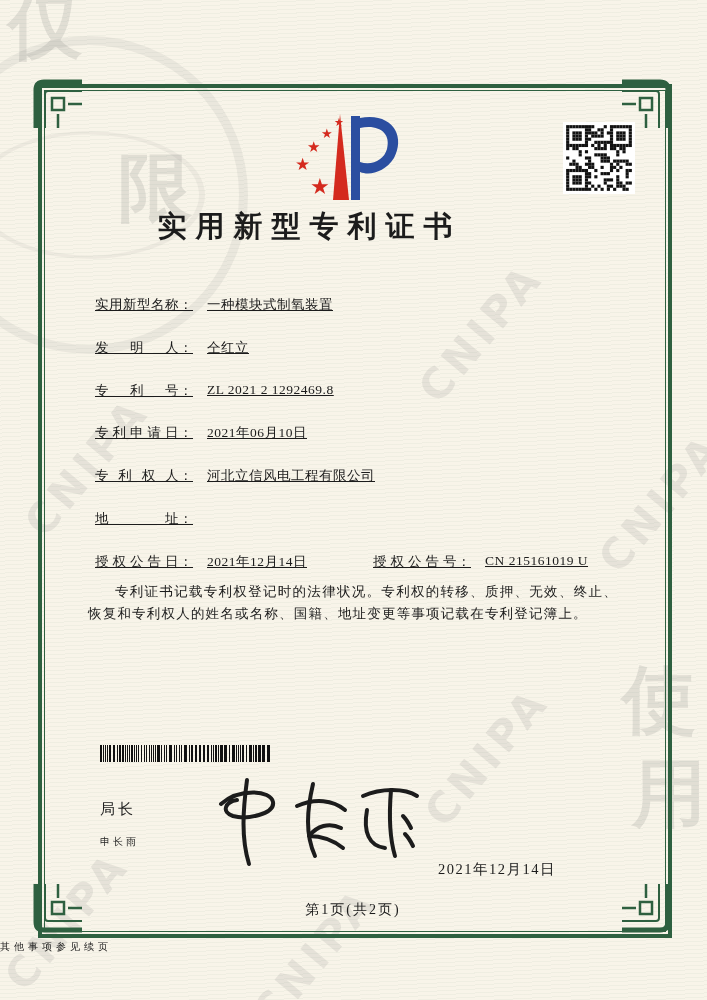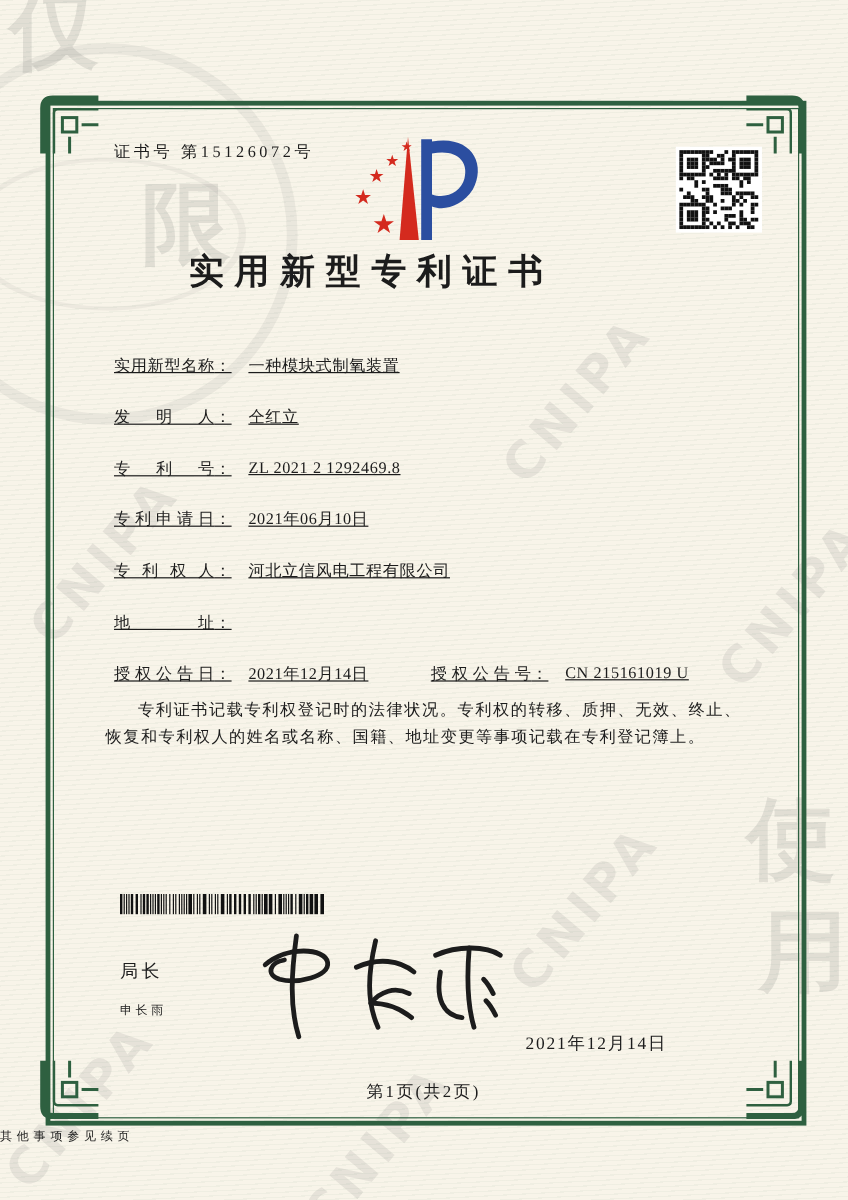--- a/index.html
+++ b/index.html
@@ -27,21 +27,21 @@
   .content{position:absolute;inset:0;z-index:4;}
   .cert-no{position:absolute;left:95px;top:118px;font-size:13.5px;letter-spacing:3px;}
   .logo{position:absolute;left:288px;top:104px;}
   .qr{position:absolute;left:563px;top:122px;width:72px;height:72px;}
   .title{position:absolute;left:38px;width:543px;top:207px;text-align:center;
          font-size:29px;font-weight:bold;letter-spacing:9px;}
   .fields{position:absolute;left:95px;top:296px;width:530px;}
   .frow{height:42.8px;font-size:13.5px;letter-spacing:.5px;display:flex;align-items:flex-start;white-space:nowrap;text-decoration:underline;}
   .flabel{display:inline-block;width:84px;text-align:justify;text-align-last:justify;}
   .fcolon{margin-right:14px;}
-  .fpair2{margin-left:52px;display:flex;}
+  .fpair2{margin-left:66px;display:flex;}
   .paras{position:absolute;left:88px;top:581px;width:530px;font-size:13.5px;line-height:21.6px;
          text-align:justify;letter-spacing:1.2px;}
   .paras p{margin:0 0 3px 0;text-indent:2em;}
   .barcode{position:absolute;left:100px;top:745px;}
   .signer-title{position:absolute;left:100px;top:800px;font-size:15px;letter-spacing:3px;}
   .signer-name{position:absolute;left:100px;top:835px;font-size:10px;letter-spacing:3px;}
   .signature{position:absolute;left:185px;top:770px;}
   .issue-date{position:absolute;left:438px;top:860px;font-size:14.5px;letter-spacing:1.5px;}
   .page-info{position:absolute;left:38px;width:630px;top:901px;text-align:center;
              font-size:14px;letter-spacing:2px;}
@@ -93,24 +93,20 @@
       </svg>
     </div>
   <div class="corner br" style="left:618px;top:880px;">
       <svg viewBox="0 0 54 54">
         <use href="#cornerart"></use>
       </svg>
     </div>
 
   <div class="content">
 
-    <div class="cert-no">
-      <span>证书号</span>
-      <span>第15126072号</span>
-    </div>
 
     <div class="logo">
       <svg width="122" height="100" viewBox="0 0 122 100">
         <polygon points="52,10 61,96 45,96" fill="#d42a1e"></polygon>
         <path d="M63,12 h9 v84 h-9 z" fill="#2b4ea0"></path>
         <path d="M72,14 C104,8 118,32 106,54 C97,68 82,72 72,68 L72,58 C84,62 96,56 99,45 C103,30 92,20 72,24 Z" fill="#2b4ea0"></path>
         <text x="46" y="22" font-size="11" fill="#d42a1e" font-family="DejaVu Sans">★</text>
         <text x="33" y="34" font-size="13" fill="#d42a1e" font-family="DejaVu Sans">★</text>
         <text x="19" y="48" font-size="15" fill="#d42a1e" font-family="DejaVu Sans">★</text>
         <text x="7" y="66" font-size="17" fill="#d42a1e" font-family="DejaVu Sans">★</text>

